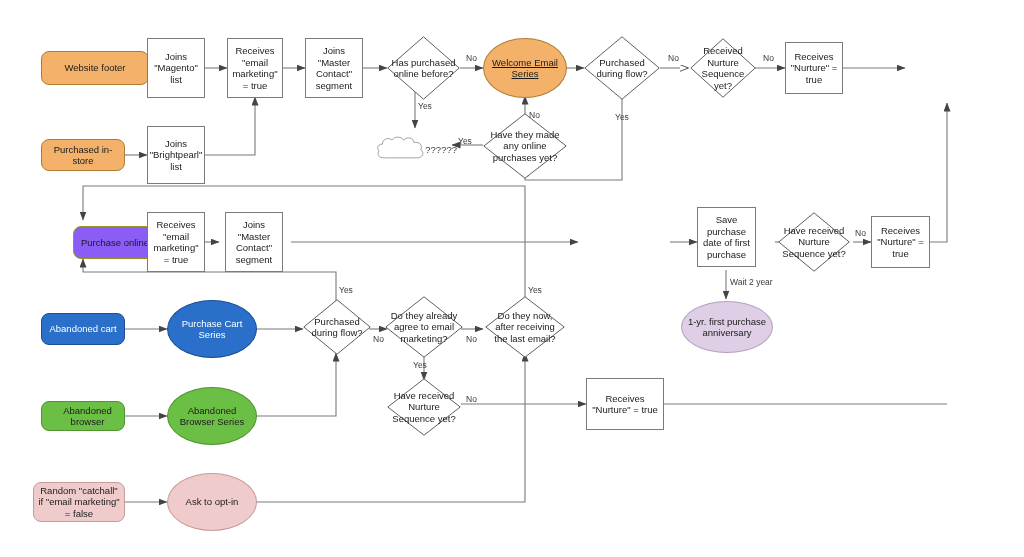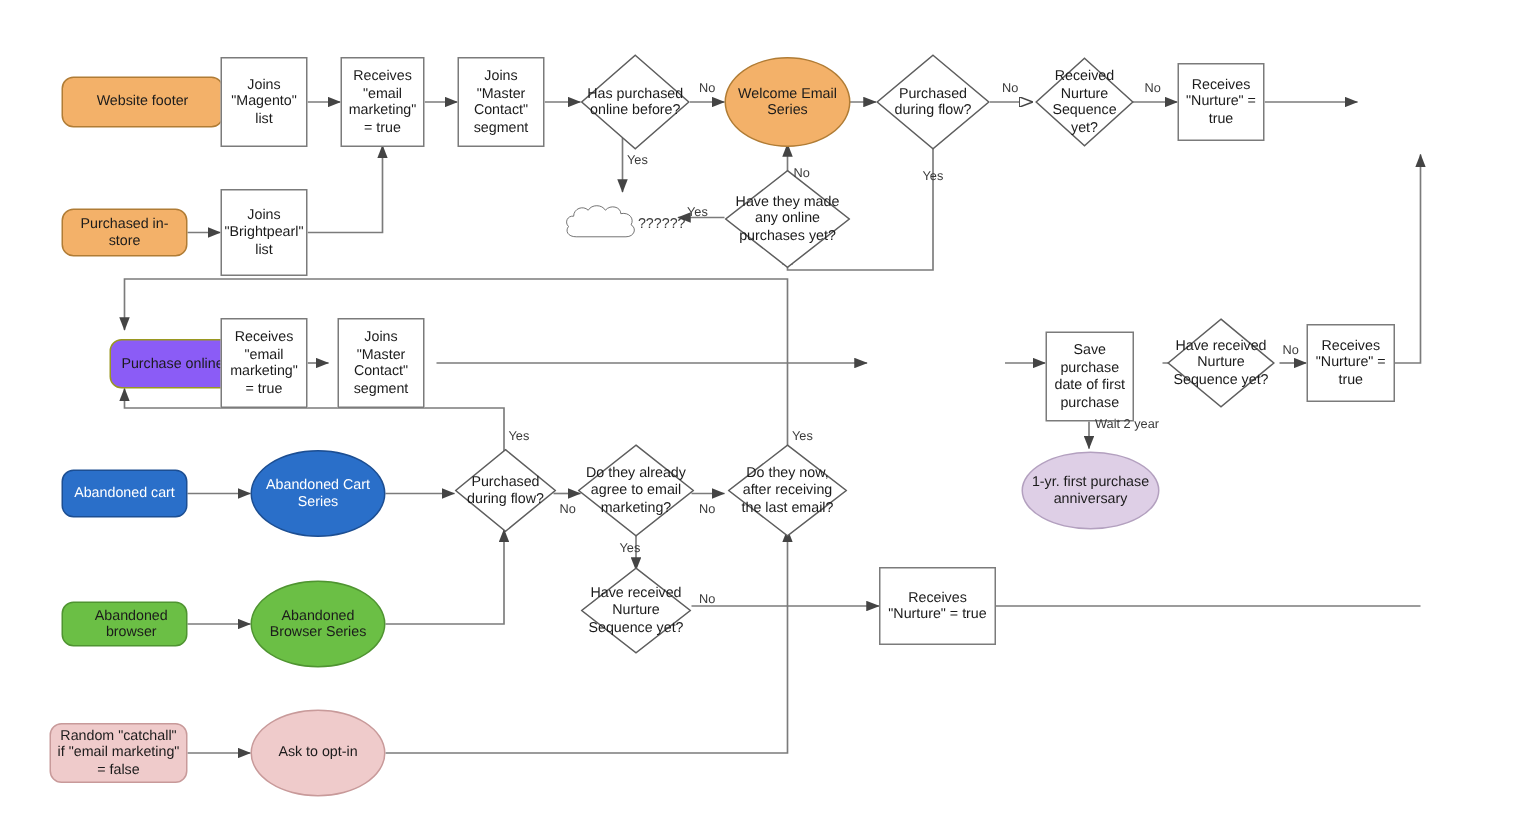--- a/index.html
+++ b/index.html
@@ -176,21 +176,21 @@
     <span>Joins "Master Contact" segment</span>
   </div>
 
   <div class="node n-diamond" style="left:387px;top:36px;width:73px;height:64px;">
     <svg class="dmask" viewBox="0 0 73 64" preserveAspectRatio="none">
       <polygon points="36.5,0.8 72.2,32 36.5,63.2 0.8,32" fill="#ffffff" stroke="#5e5e5e" stroke-width="1"></polygon>
     </svg>
     <span class="dlabel">Has purchased online before?</span>
   </div>
 
-  <div class="node n-ellipse" style="left:483px;top:38px;width:84px;height:60px;background:#f3b169;border:1px solid #b07c35;">
+  <div class="node n-ellipse" style="left:483px;top:38px;width:84px;height:60px;background:#f3b169;border:1px solid #b07c35;text-decoration:underline;">
     <span>Welcome Email Series</span>
   </div>
 
   <div class="node n-diamond" style="left:584px;top:36px;width:76px;height:64px;">
     <svg class="dmask" viewBox="0 0 76 64" preserveAspectRatio="none">
       <polygon points="38,0.8 75.2,32 38,63.2 0.8,32" fill="#ffffff" stroke="#5e5e5e" stroke-width="1"></polygon>
     </svg>
     <span class="dlabel">Purchased during flow?</span>
   </div>
 
@@ -235,21 +235,21 @@
 
   <div class="node n-rect" style="left:147px;top:212px;width:58px;height:60px;">
     <span>Receives "email marketing" = true</span>
   </div>
 
   <div class="node n-rect" style="left:225px;top:212px;width:58px;height:60px;">
     <span>Joins "Master Contact" segment</span>
   </div>
 
 
-  <div class="node n-rect" style="left:697px;top:221px;width:59px;height:60px;">
+  <div class="node n-rect" style="left:697px;top:207px;width:59px;height:60px;">
     <span>Save purchase date of first purchase</span>
   </div>
 
   <div class="node n-diamond" style="left:778px;top:212px;width:72px;height:60px;">
     <svg class="dmask" viewBox="0 0 72 60" preserveAspectRatio="none">
       <polygon points="36,0.8 71.2,30 36,59.2 0.8,30" fill="#ffffff" stroke="#5e5e5e" stroke-width="1"></polygon>
     </svg>
     <span class="dlabel">Have received Nurture Sequence yet?</span>
   </div>
 
@@ -259,21 +259,21 @@
 
   <div class="node n-ellipse" style="left:681px;top:301px;width:92px;height:52px;background:#decfe6;border:1px solid #b3a0bf;">
     <span>1-yr. first purchase anniversary</span>
   </div>
 
   <div class="node n-round" style="left:41px;top:313px;width:84px;height:32px;background:#2a6fc9;border:1px solid #1c4e92;color:#ffffff;">
     <span>Abandoned cart</span>
   </div>
 
   <div class="node n-ellipse" style="left:167px;top:300px;width:90px;height:58px;background:#2a6fc9;border:1px solid #1c4e92;color:#ffffff;">
-    <span>Abandoned Cart Series</span>
+    <span>Purchase Cart Series</span>
   </div>
 
   <div class="node n-diamond" style="left:303px;top:299px;width:68px;height:56px;">
     <svg class="dmask" viewBox="0 0 68 56" preserveAspectRatio="none">
       <polygon points="34,0.8 67.2,28 34,55.2 0.8,28" fill="#ffffff" stroke="#5e5e5e" stroke-width="1"></polygon>
     </svg>
     <span class="dlabel">Purchased during flow?</span>
   </div>
 
   <div class="node n-diamond" style="left:385px;top:296px;width:78px;height:62px;">

